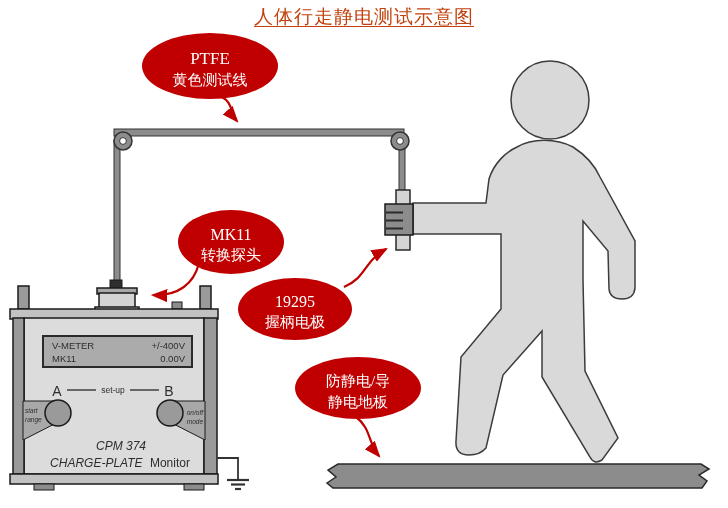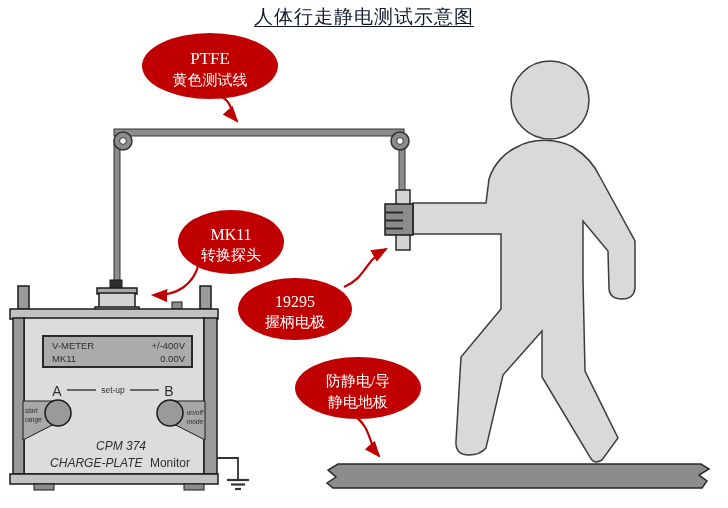--- a/index.html
+++ b/index.html
@@ -1,19 +1,19 @@
 <!DOCTYPE html>
 <html><head>
 <meta charset="utf-8">
 <style>
   html,body{margin:0;padding:0;background:#fff;}
   .stage{position:relative;width:728px;height:508px;background:#ffffff;overflow:hidden;
          font-family:"Liberation Sans",sans-serif;}
   .title{position:absolute;top:4px;left:0;width:100%;text-align:center;
-         font-family:"Liberation Serif","DejaVu Serif",serif;font-size:19px;color:#0f172a;
+         font-family:"Liberation Serif","DejaVu Serif",serif;font-size:19px;color:#c2410c;
          letter-spacing:1px;text-decoration:underline;text-underline-offset:3px;}
   svg{position:absolute;top:0;left:0;}
   .outline{stroke:#1a1a1a;stroke-width:1.5;}
   .thin{stroke:#1a1a1a;stroke-width:1;}
   .callout-text{font-family:"Liberation Serif","DejaVu Serif",serif;fill:#ffffff;}
   .device-text{fill:#2e2e2e;}
   .leader{fill:none;stroke-width:2.2;}
 </style>
 </head>
 <body>

